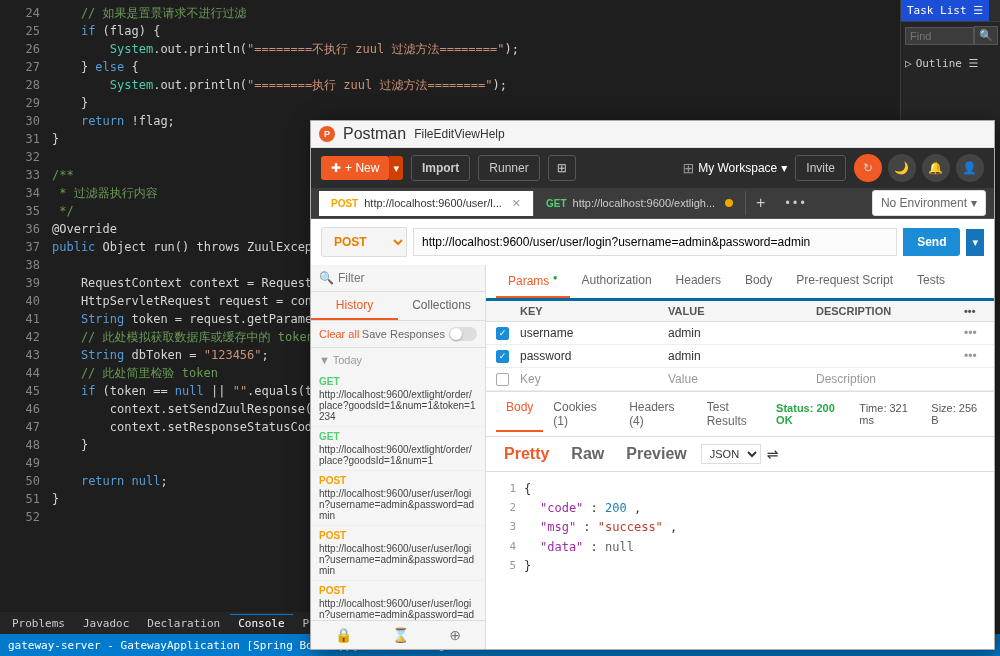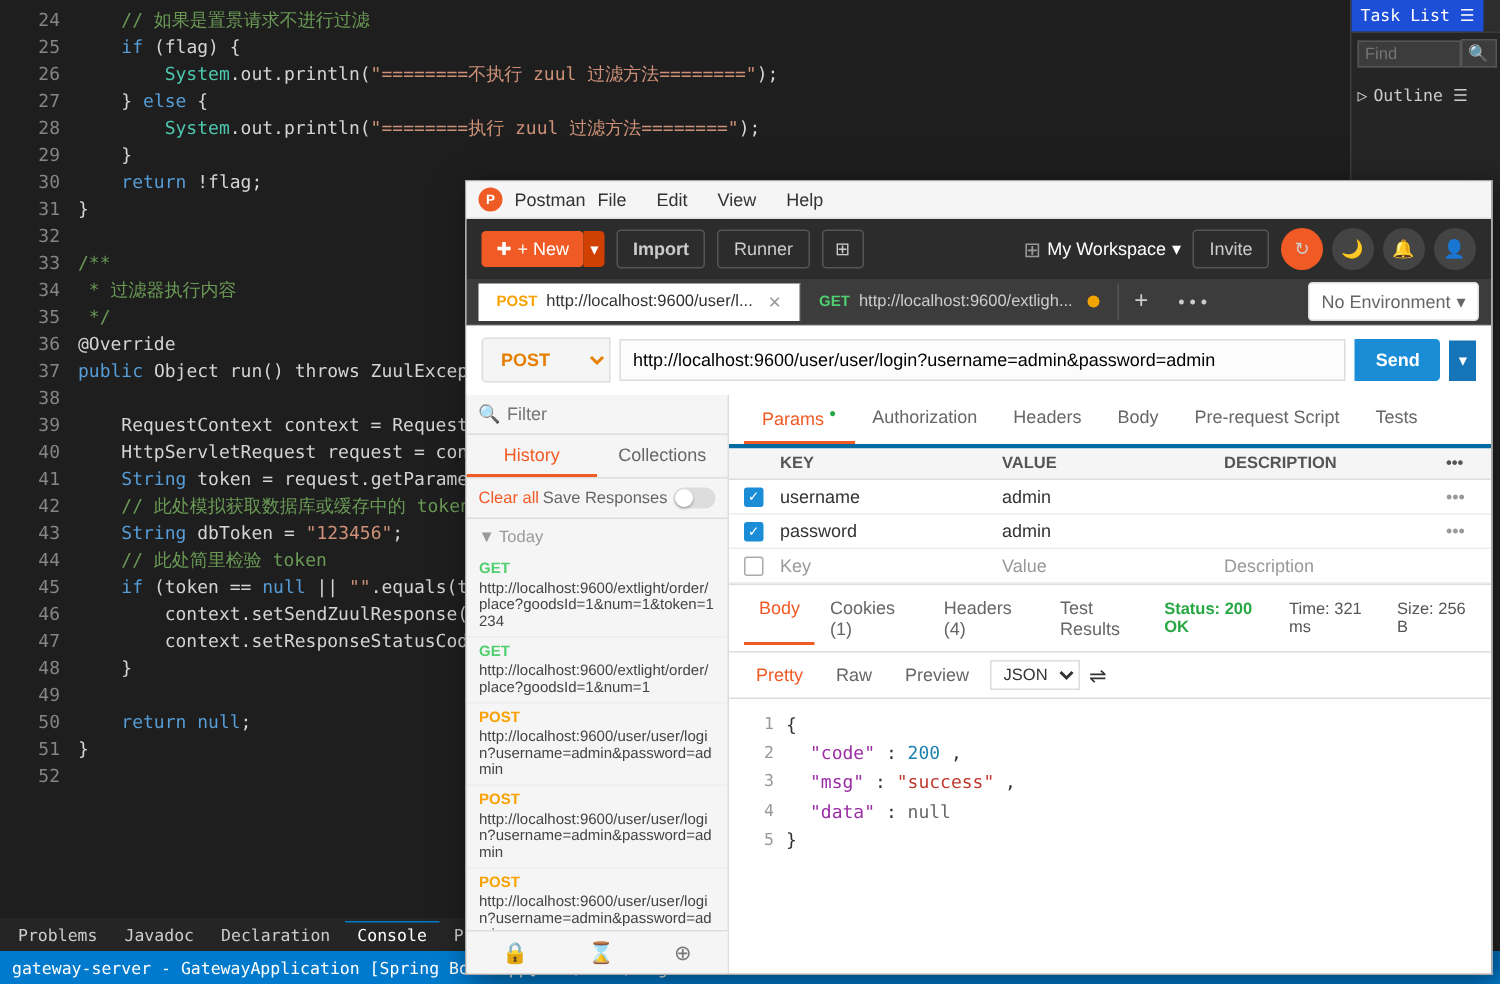--- a/index.html
+++ b/index.html
@@ -118,22 +118,22 @@
       border-bottom: 1px solid #ddd;
       padding: 4px 8px;
       display: flex; align-items: center; gap: 8px;
       flex-shrink: 0;
     }
     .pm-logo {
       width: 16px; height: 16px; background: #ef5b25; border-radius: 50%;
       display: flex; align-items: center; justify-content: center;
       color: white; font-size: 9px; font-weight: bold;
     }
-    .pm-title { font-size: 12px; color: #333; }
-    .pm-menus { display: flex; gap: 20px; }
+    .pm-title { font-size: 16px; color: #333; }
+    .pm-menus { display: flex; gap: 0; }
     .pm-menu { font-size: 12px; color: #333; cursor: pointer; }
 
     
     .pm-toolbar {
       background: #2c2c2c;
       padding: 6px 10px;
       display: flex; align-items: center; gap: 8px;
       flex-shrink: 0;
     }
     .pm-new-btn {
@@ -344,21 +344,21 @@
     .pm-response-tab { padding: 4px 10px; font-size: 12px; color: #666; cursor: pointer; }
     .pm-response-tab.active { color: #f05a24; border-bottom: 2px solid #f05a24; }
     .pm-response-meta { display: flex; gap: 10px; }
     .pm-meta-item { font-size: 11px; color: #555; }
     .pm-status-ok { color: #28a745; font-weight: bold; }
 
     .pm-response-format {
       display: flex; align-items: center; gap: 6px;
       padding: 4px 10px; border-bottom: 1px solid #ddd; flex-shrink: 0;
     }
-    .pm-format-tab { padding: 4px 8px; font-size: 12px; color: #666; cursor: pointer; }
+    .pm-format-tab { padding: 4px 8px; font-size: 16px; color: #666; cursor: pointer; font-weight: bold; }
     .pm-format-tab.active { color: #f05a24; }
     .pm-format-select {
       font-size: 11px; border: 1px solid #ddd; padding: 2px 4px; color: #333;
       background: white; cursor: pointer;
     }
     .pm-format-icon { color: #333; cursor: pointer; font-size: 14px; }
 
     .pm-response-body {
       flex: 1; overflow: auto; padding: 8px 10px;
       background: white; font-family: 'Consolas', monospace; font-size: 12px; line-height: 1.6;

